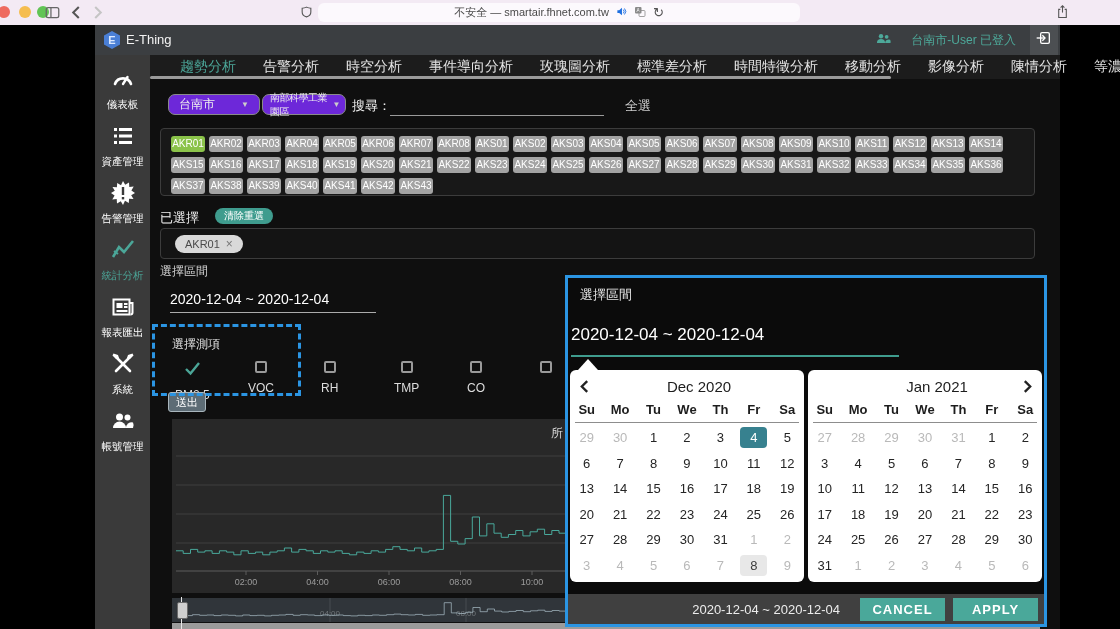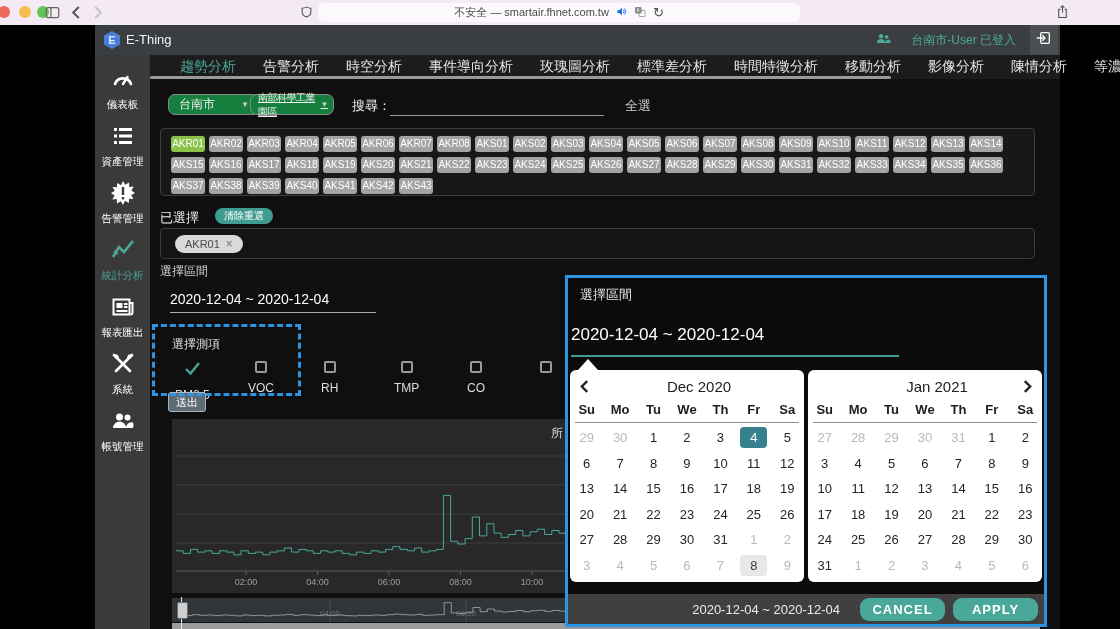--- a/index.html
+++ b/index.html
@@ -34,24 +34,24 @@
   .side-item.active{color:#4ba698;}
 
   
   .tabsbar{left:150px;top:55px;width:910px;height:24px;background:#1c1c1c;display:flex;align-items:center;padding-left:30px;gap:27px;box-sizing:border-box;}
   .tab{font-size:14px;color:#e4e4e4;white-space:nowrap;}
   .tab.active{color:#4ba698;}
   .tabscroll{left:150px;top:76px;width:741px;height:3px;background:#9a9a9a;border-radius:2px;}
   .contentbg{left:150px;top:79px;width:910px;height:550px;background:#0f0f0f;}
 
   
-  .pill{height:21px;border:1px solid #8a8a8a;border-radius:7px;background:#15803d;color:#eee;display:flex;align-items:center;justify-content:space-between;box-sizing:border-box;}
+  .pill{height:21px;border:1px solid #8a8a8a;border-radius:7px;background:#6d28d9;color:#eee;display:flex;align-items:center;justify-content:space-between;box-sizing:border-box;}
   .pill .caret{font-size:8px;color:#ccc;}
   .pill-city{left:168px;top:94px;width:92px;padding:0 10px;font-size:12px;}
-  .pill-dist{left:250px;top:94px;width:84px;padding:0 5px 0 7px;font-size:10px;letter-spacing:-0.5px;text-decoration:underline;}
+  .pill-dist{left:262px;top:94px;width:84px;padding:0 5px 0 7px;font-size:10px;letter-spacing:-0.5px;}
   .lbl{color:#f0f0f0;font-size:13px;}
   .search-lbl{left:352px;top:97px;}
   .search-in{left:390px;top:98px;width:214px;height:17px;background:transparent;border:none;border-bottom:1px solid #9a9a9a;color:#eee;font-size:12px;outline:none;padding:0;}
   .selall{left:625px;top:97px;color:#cfcfcf;font-size:13px;cursor:pointer;}
 
   
   .stpanel{left:160px;top:128px;width:875px;height:68px;background:#181818;border:1px solid #3c3c3c;border-radius:4px;box-sizing:border-box;
            display:flex;flex-wrap:wrap;align-content:flex-start;gap:5px 4px;padding:7px 10px;}
   .chip{width:34px;text-align:center;font-size:10px;padding:2px 0 3px;border-radius:3px;background:#a3a3a3;color:#fff;cursor:pointer;}
   .chip.chip-sel{background:#8bc34a;}
@@ -99,21 +99,21 @@
   .wd{text-align:center;font-weight:bold;font-size:13px;color:#1d1d1d;line-height:22px;}
   .cal-sep{height:1px;background:#8d8d8d;margin:1px 5px 2px;}
   .cal-grid{display:grid;grid-template-columns:repeat(7,1fr);grid-auto-rows:25.5px;}
   .day{display:flex;align-items:center;justify-content:center;font-size:13px;color:#252525;cursor:pointer;}
   .day-in{min-width:27px;height:21px;line-height:21px;text-align:center;border-radius:4px;}
   .day.muted .day-in{color:#b9b9b9;}
   .day.selected .day-in{background:#37818f;color:#fff;}
   .day.today .day-in{background:#e8e8e8;color:#3c3c3c;}
   .dp-foot{position:absolute;left:0;bottom:0;width:100%;height:30px;background:#404040;display:flex;align-items:center;justify-content:flex-end;gap:8px;padding-right:6px;box-sizing:border-box;}
   .dp-foot-range{color:#ececec;font-size:13px;margin-right:12px;}
-  .dp-btn{width:85px;height:23px;background:#4aa89a;color:#fff;font-size:13px;font-weight:bold;letter-spacing:1px;display:flex;align-items:center;justify-content:center;border-radius:9px;cursor:pointer;}
+  .dp-btn{width:85px;height:23px;background:#4aa89a;color:#fff;font-size:13px;font-weight:bold;letter-spacing:1px;display:flex;align-items:center;justify-content:center;border-radius:0;cursor:pointer;}
 </style>
 </head>
 <body>
 
 <div class="stage">
 
   <div class="a chrome">
     <span class="tl red"></span>
     <span class="tl yel"></span>
     <span class="tl grn"></span>

